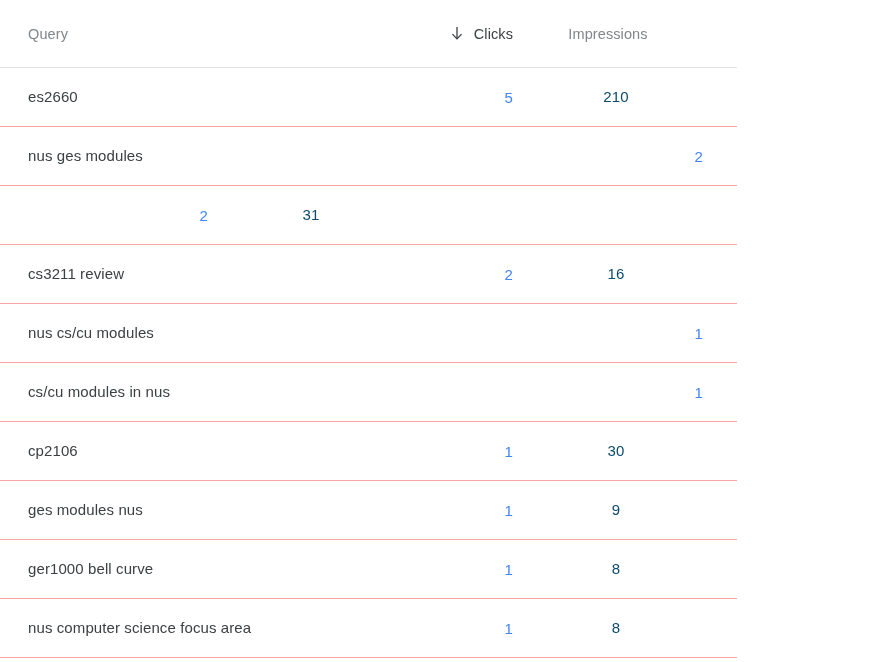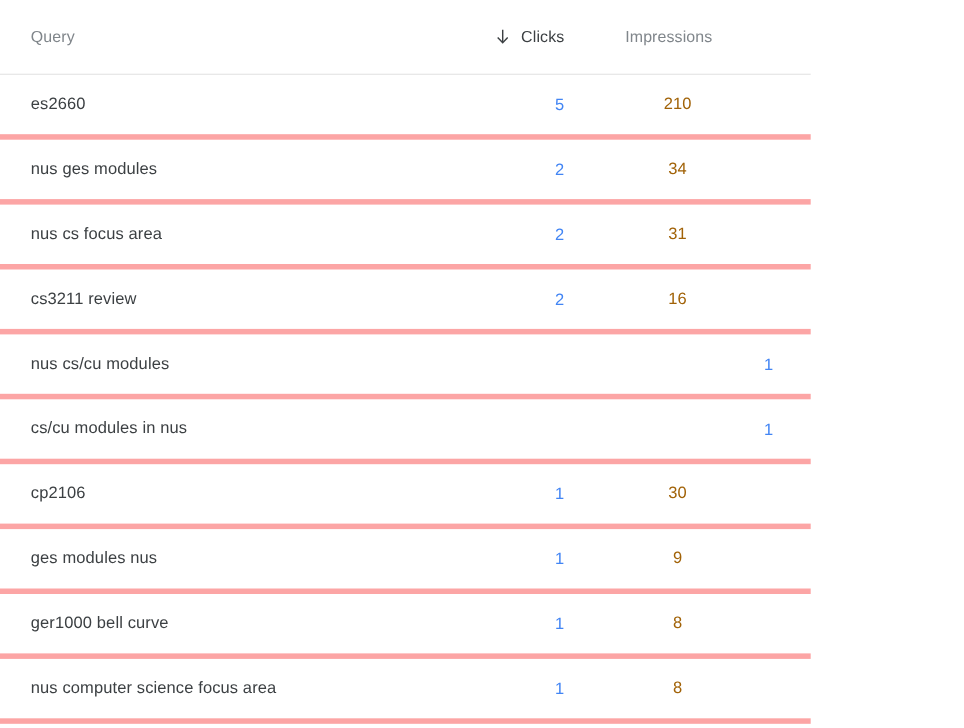--- a/index.html
+++ b/index.html
@@ -18,21 +18,21 @@
   .table {
     width: 737px;
     box-sizing: border-box;
   }
 
   .row {
     display: flex;
     align-items: center;
     height: 59px;
     box-sizing: border-box;
-    border-bottom: 5px solid #fca5a5;
+    border-bottom: 1px solid #fca5a5;
     padding: 0 34px 0 28px;
   }
 
   .header-row {
     height: 68px;
     border-bottom: 1px solid #e3e3e3;
   }
 
   .col-query {
     flex: 1 1 auto;
@@ -91,21 +91,21 @@
   }
 
   .cell-clicks {
     font-size: 15px;
     color: #4285f4;
     letter-spacing: 0.1px;
   }
 
   .cell-impressions {
     font-size: 15px;
-    color: #a16207;
+    color: #0c4a6e;
     letter-spacing: 0.1px;
     margin-left: 16px;
   }
 </style>
 </head>
 <body>
 
 <div class="table">
 
   <div class="row header-row">
@@ -139,29 +139,23 @@
     </div>
   </div>
 
   <div class="row">
     <div class="col-query">
       <span class="cell-query">nus ges modules</span>
     </div>
     <div class="col-clicks">
       <span class="cell-clicks">2</span>
     </div>
-    <div class="col-impressions">
-      <span class="cell-impressions">34</span>
-    </div>
-  </div>
-
-  <div class="row">
-    <div class="col-query">
-      <span class="cell-query">nus cs focus area</span>
-    </div>
+  </div>
+
+  <div class="row">
     <div class="col-clicks">
       <span class="cell-clicks">2</span>
     </div>
     <div class="col-impressions">
       <span class="cell-impressions">31</span>
     </div>
   </div>
 
   <div class="row">
     <div class="col-query">

